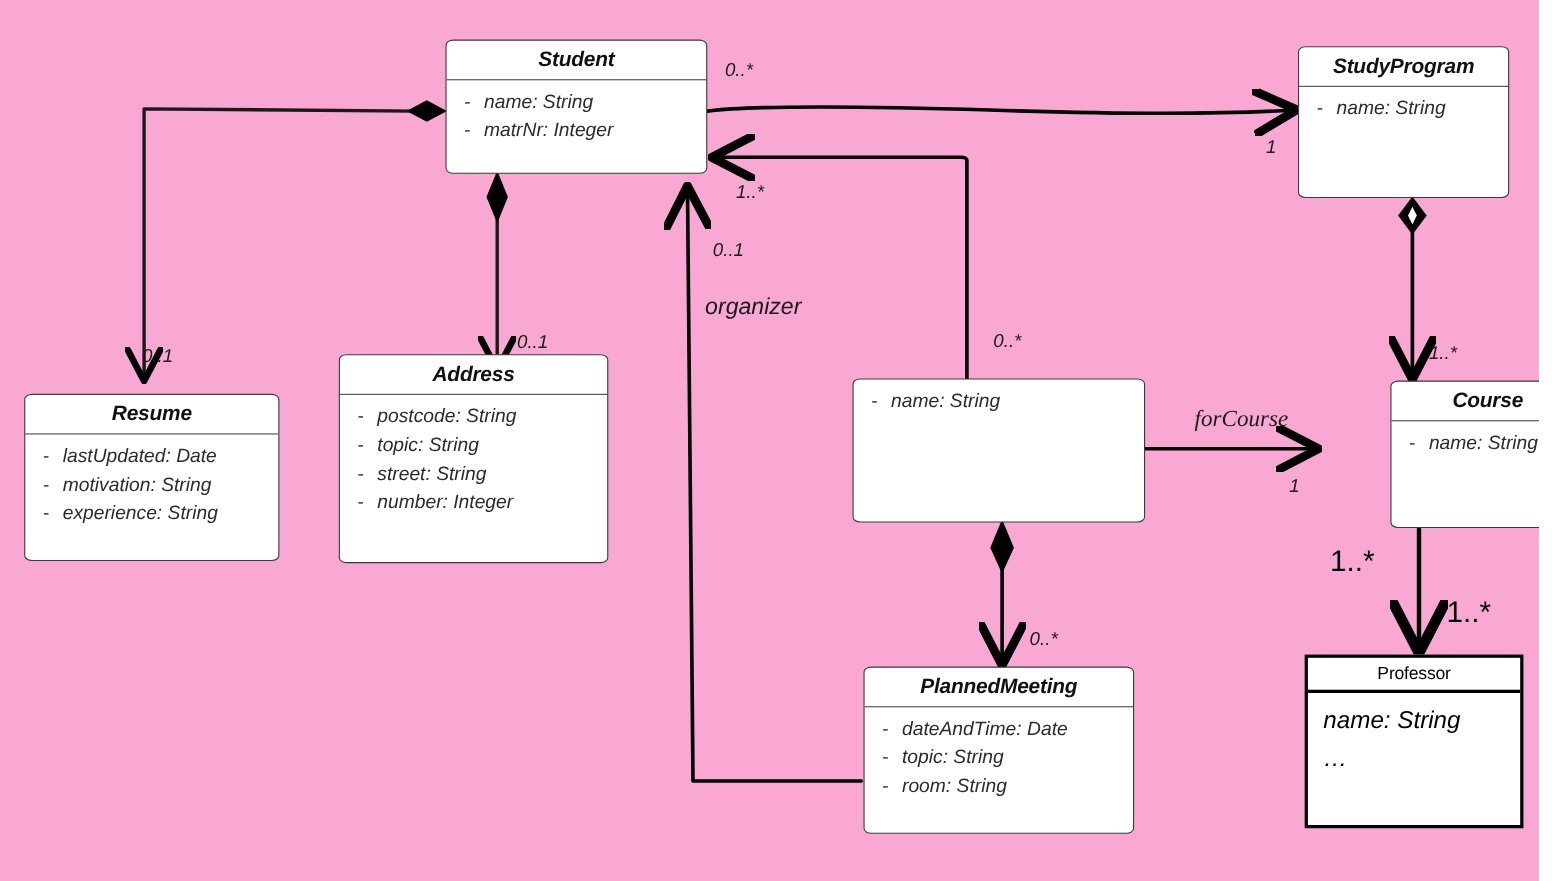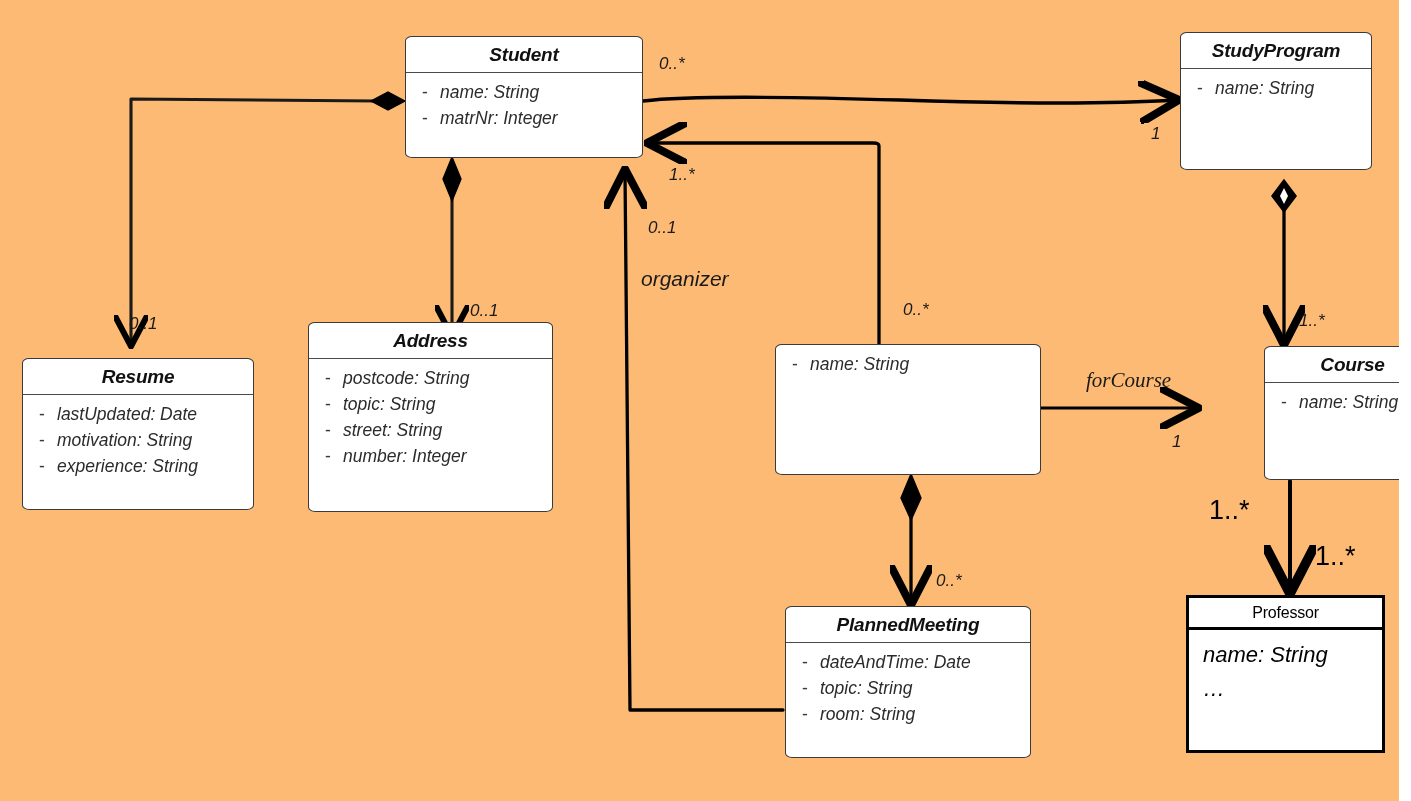--- a/index.html
+++ b/index.html
@@ -5,21 +5,21 @@
 <style>
   html, body {
     margin: 0;
     padding: 0;
     background: #ffffff;
   }
   #canvas {
     position: relative;
     width: 1399px;
     height: 801px;
-    background: #fdba74;
+    background: #f9a8d4;
     overflow: hidden;
     font-family: "Liberation Sans", sans-serif;
   }
   #edges {
     position: absolute;
     left: 0;
     top: 0;
     width: 1411px;
     height: 801px;
     pointer-events: none;
@@ -173,21 +173,21 @@
         <span class="vis">-</span>
         <span>name: String</span>
       </div>
       <div class="attr">
         <span class="vis">-</span>
         <span>matrNr: Integer</span>
       </div>
     </div>
   </div>
 
-  <div class="uml-class" style="left:1180px; top:32px; width:192px; height:138px;">
+  <div class="uml-class" style="left:1180px; top:42px; width:192px; height:138px;">
     <div class="cls-name">StudyProgram</div>
     <div class="cls-attrs">
       <div class="attr">
         <span class="vis">-</span>
         <span>name: String</span>
       </div>
     </div>
   </div>
 
   <div class="uml-class" style="left:22px; top:347px; width:232px; height:152px;margin-top:11px;">

